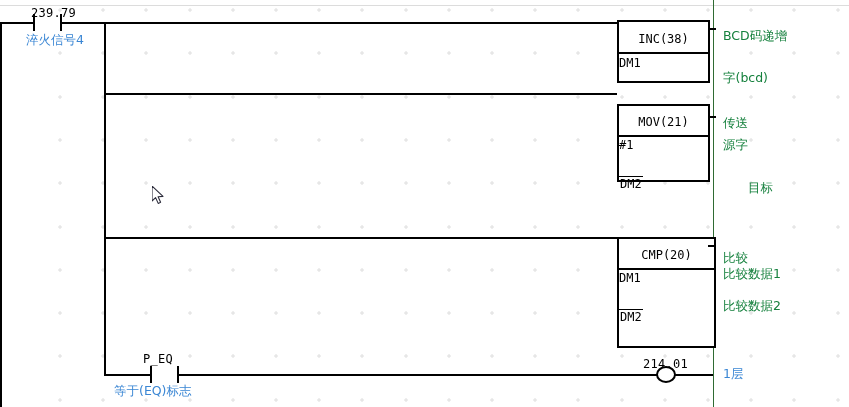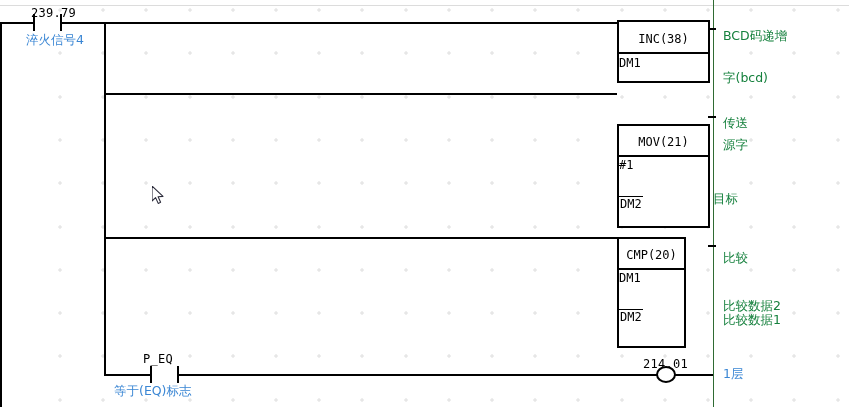--- a/index.html
+++ b/index.html
@@ -561,46 +561,46 @@
     <div class="op" style="top:10px;">INC(38)</div>
     <div class="divider" style="top:30px;"></div>
     <div class="operand" style="top:34px;">DM1</div>
   </div>
   <div class="boxstub" style="left:708px; top:28px; width:8px;"></div>
   <div class="anno" style="left:723px; top:28px;">BCD码递增</div>
   <div class="anno" style="left:723px; top:52px;margin-top:18px;">字(bcd)</div>
 
   <div class="hline" style="left:104px; top:93px; width:513px;"></div>
 
-  <div class="fbox" style="left:617px; top:124px; width:93px; height:104px;">
+  <div class="fbox" style="left:617px; top:104px; width:93px; height:78px;">
     <div class="op" style="top:9px;">MOV(21)</div>
     <div class="divider" style="top:29px;"></div>
     <div class="operand" style="top:32px;">#1</div>
     <div class="operand" style="top:70px;">
       <span class="ovl">DM2</span>
     </div>
   </div>
   <div class="boxstub" style="left:708px; top:116px; width:8px;"></div>
   <div class="anno" style="left:723px; top:115px;font-family:Liberation Serif, serif;">传送</div>
   <div class="anno" style="left:723px; top:137px;">源字</div>
-  <div class="anno" style="left:713px; top:180px;margin-top:11px;">目标</div>
+  <div class="anno" style="left:748px; top:180px;">目标</div>
 
   <div class="hline" style="left:104px; top:237px; width:513px;"></div>
 
-  <div class="fbox" style="left:617px; top:237px; width:69px; height:111px;">
+  <div class="fbox" style="left:617px; top:237px; width:99px; height:111px;">
     <div class="op" style="top:9px;">CMP(20)</div>
     <div class="divider" style="top:29px;"></div>
     <div class="operand" style="top:32px;">DM1</div>
     <div class="operand" style="top:70px;">
       <span class="ovl">DM2</span>
     </div>
   </div>
   <div class="boxstub" style="left:708px; top:245px; width:8px;"></div>
   <div class="anno" style="left:723px; top:250px;">比较</div>
-  <div class="anno" style="left:723px; top:266px;margin-top:46px;">比较数据1</div>
+  <div class="anno" style="left:723px; top:266px;">比较数据1</div>
   <div class="anno" style="left:723px; top:298px;">比较数据2</div>
 
   <div class="addr" style="left:143px; top:352px;">P_EQ</div>
   <div class="contact" style="left:150px; top:366px; width:29px; height:17px;">
     <div class="bar l"></div>
     <div class="bar r"></div>
   </div>
   <div class="cmt" style="left:114px; top:383px;">等于(EQ)标志</div>
 
   <div class="hline" style="left:104px; top:374px; width:47px;"></div>

